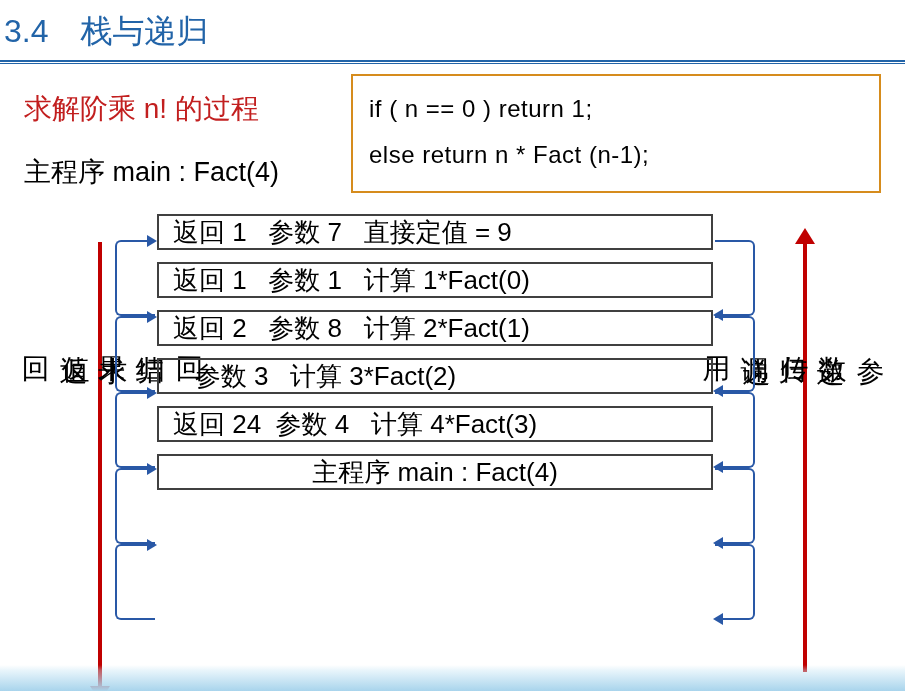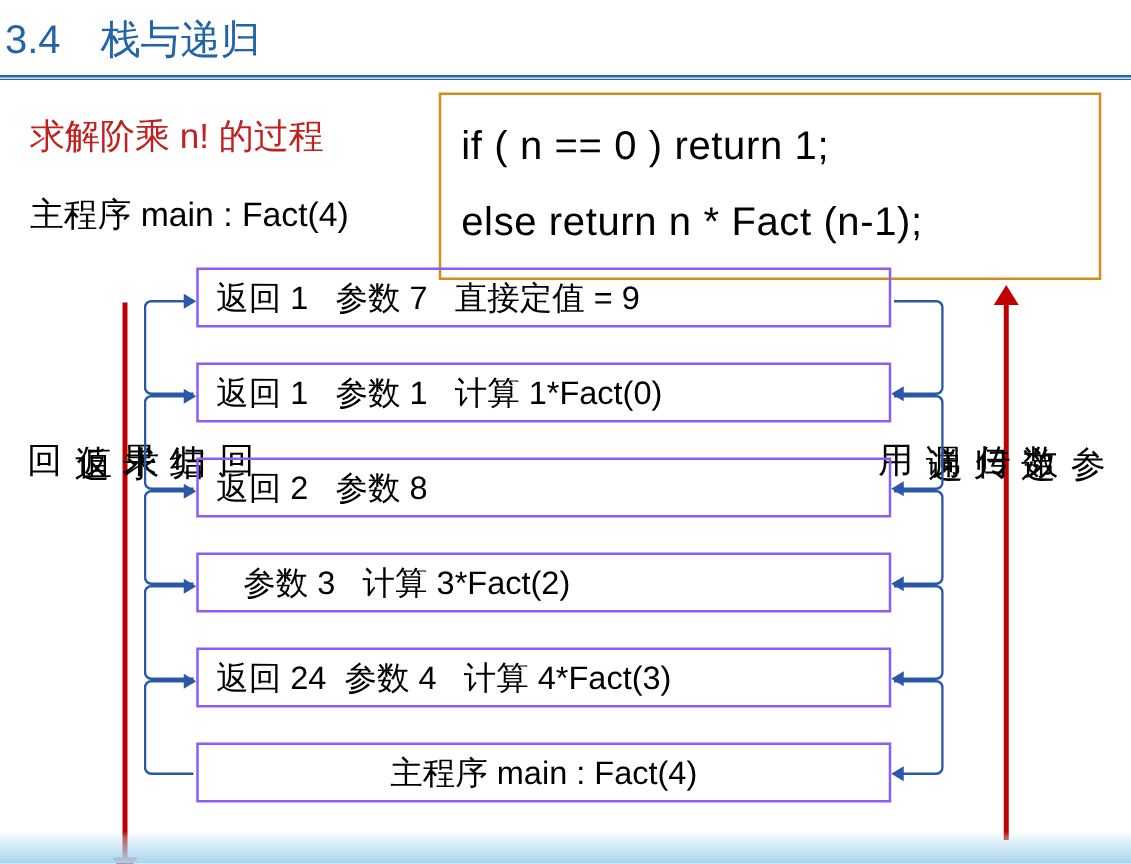--- a/index.html
+++ b/index.html
@@ -35,42 +35,42 @@
     left: 24px;
     top: 26px;
   }
   .codebox {
     position: absolute;
     right: 24px;
     top: 10px;
     width: 530px;
     border: 2px solid #d68c1d;
     padding: 10px 16px 14px 16px;
-    font-size: 32px;
+    font-size: 24px;
     color: #000;
     line-height: 1.9;
     letter-spacing: 0.5px;
   }
   .main-label {
     position: absolute;
     left: 24px;
     top: 90px;
     font-size: 27px;
     color: #000;
   }
   .stack-area {
     position: absolute;
     left: 157px;
     top: 150px;
     width: 556px;
   }
   .stack-row {
-    border: 2px solid #8b5cf6;
-    height: 48px;
-    margin-bottom: 28px;
+    border: 2px solid #404040;
+    height: 36px;
+    margin-bottom: 12px;
     display: flex;
     align-items: center;
     padding: 0 14px;
     font-size: 26px;
     color: #000;
     white-space: pre;
     position: relative;
   }
   .stack-row:last-child { margin-bottom: 0; }
   .stack-row.center { justify-content: center; }
@@ -186,20 +186,21 @@
       <span>直接定值 = 9</span>
     </div>
     <div class="stack-row">
       <span>返回 1</span><span>   </span>
       <span>参数 1</span><span>   </span>
       <span>计算 1*Fact(0)</span>
     </div>
     <div class="stack-row">
       <span>返回 2</span><span>   </span>
       <span>参数 8</span><span>   </span>
+      <span>计算 2*Fact(1)</span>
     </div>
     <div class="stack-row">
       <span>   </span>
       <span>参数 3</span><span>   </span>
       <span>计算 3*Fact(2)</span>
     </div>
     <div class="stack-row">
       <span>返回 24</span><span>  </span>
       <span>参数 4</span><span>   </span>
       <span>计算 4*Fact(3)</span>

